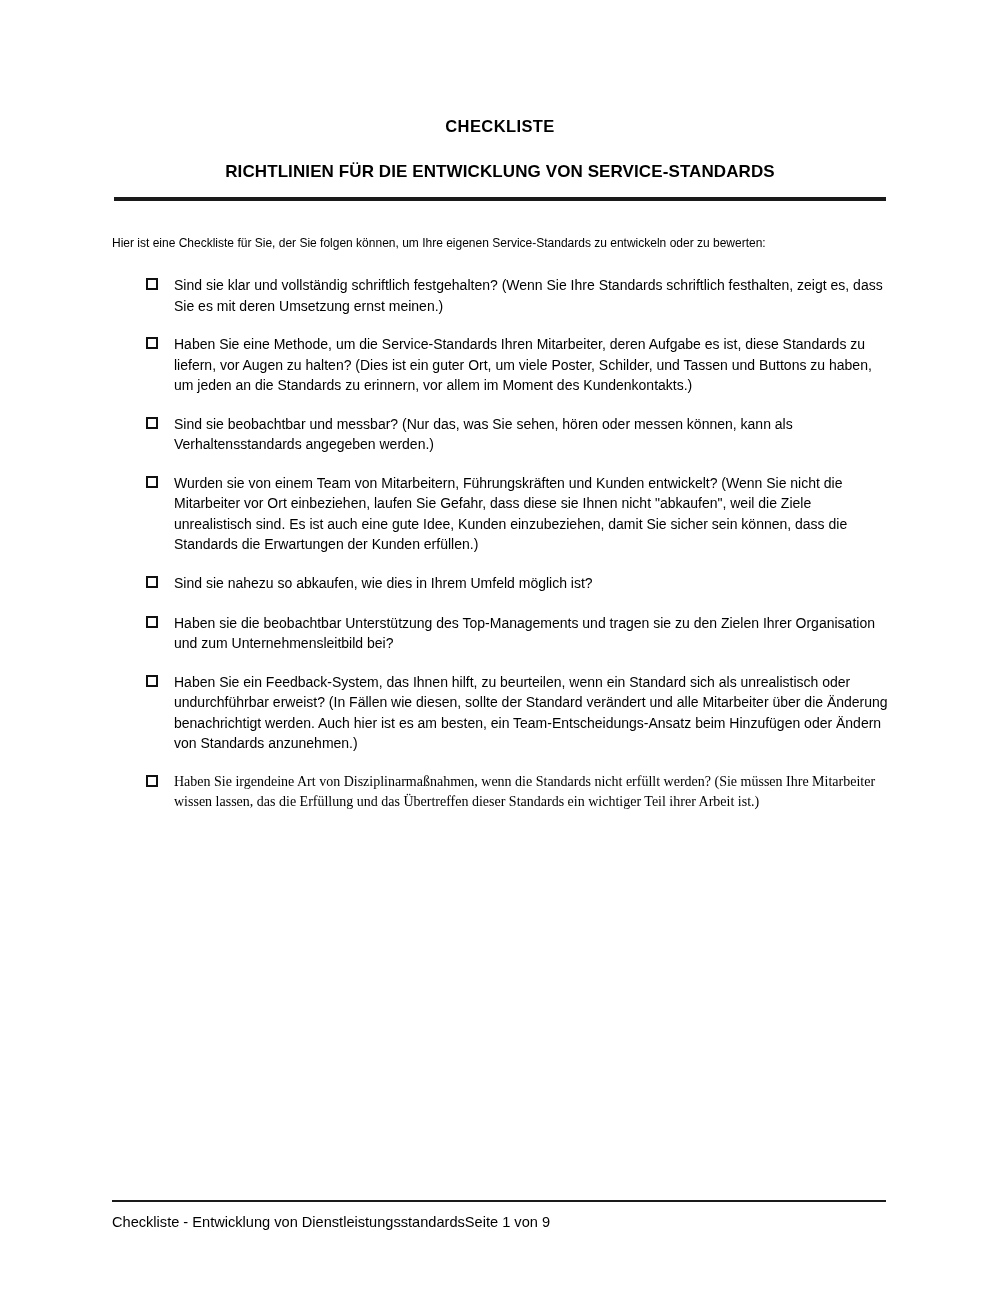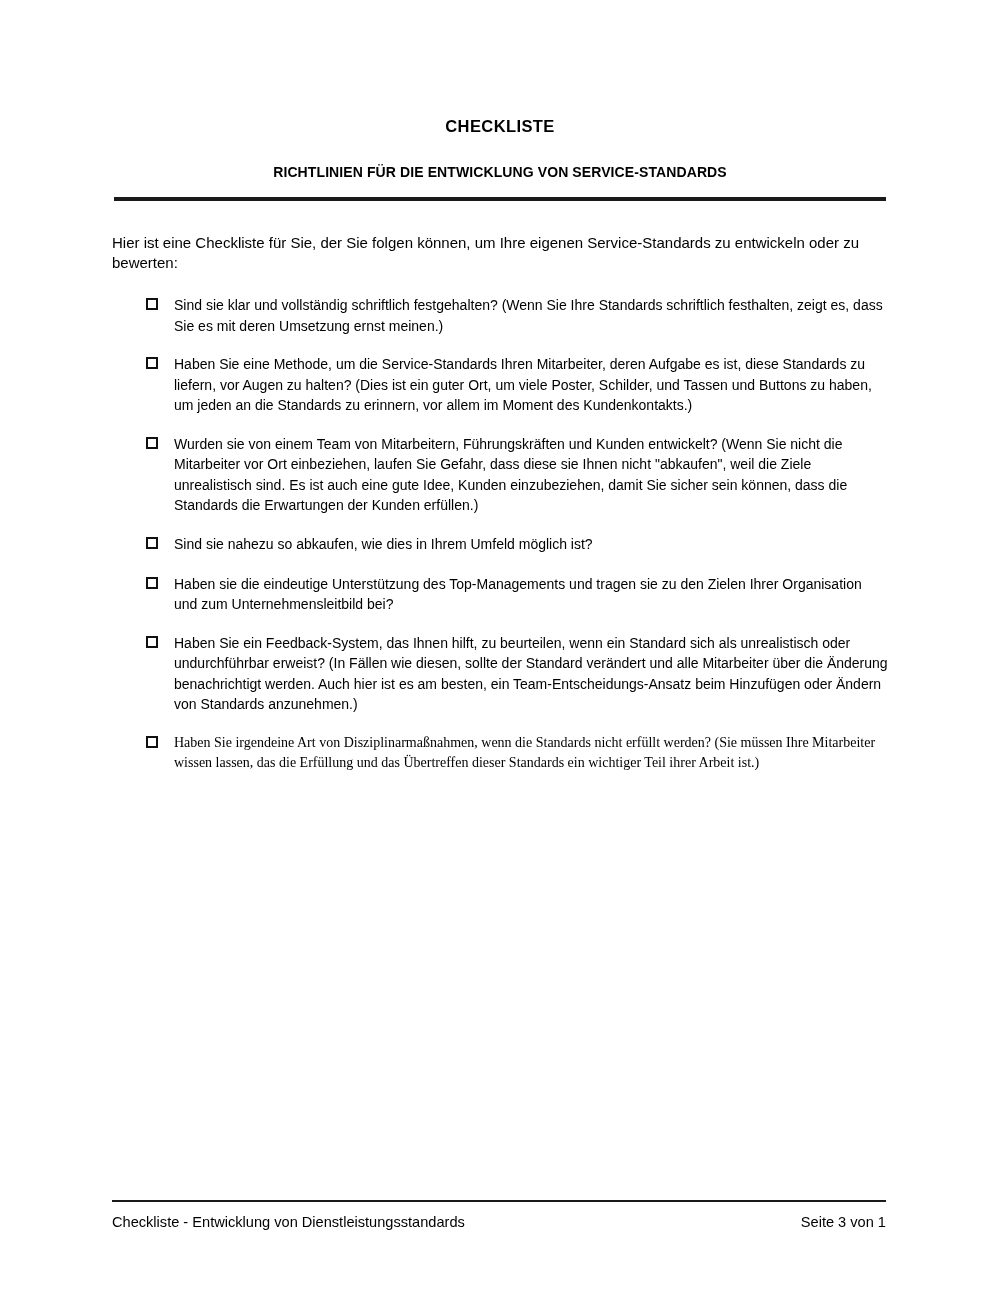--- a/index.html
+++ b/index.html
@@ -33,39 +33,39 @@
     text-align: center;
     font-size: 16.5px;
     font-weight: bold;
     letter-spacing: 0.4px;
     margin: 0;
     padding-top: 116px;
     line-height: 20px;
   }
   .doc-subtitle {
     text-align: center;
-    font-size: 14px;
+    font-size: 17px;
     font-weight: bold;
     letter-spacing: 0.1px;
     margin: 0;
     padding-top: 26px;
     line-height: 20px;
   }
   .title-rule {
     margin-top: 15px;
     border: 0;
     border-top: 4px solid #1a1a1a;
     width: 772px;
   }
 
   
   .intro {
     margin: 0;
     padding-top: 24px;
-    font-size: 15px;
+    font-size: 12px;
     line-height: 20px;
     width: 772px;
   }
 
   
   .checklist {
     list-style: none;
     margin: 0;
     padding: 0;
     padding-top: 22px;
@@ -121,21 +121,20 @@
     width: 774px;
   }
   .footer-rule {
     border: 0;
     border-top: 2px solid #1a1a1a;
     margin: 0;
     width: 774px;
   }
   .footer-row {
     display: flex;
-    justify-content: space-between;
     align-items: baseline;
     padding-top: 10px;
     font-size: 14.6px;
     line-height: 20px;
   }
   .footer-left { text-align: left; }
   .footer-right { text-align: right; }
 </style>
 </head>
 <body>
@@ -165,35 +164,42 @@
             <span class="shadow"></span>
             <span class="box"></span>
           </span>
           <span class="check-text">Haben Sie eine Methode, um die Service-Standards Ihren Mitarbeiter, deren Aufgabe es ist, diese Standards zu liefern, vor Augen zu halten? (Dies ist ein guter Ort, um viele Poster, Schilder, und Tassen und Buttons zu haben, um jeden an die Standards zu erinnern, vor allem im Moment des Kundenkontakts.)</span>
         </li>
         <li class="check-item">
           <span class="checkbox-icon">
             <span class="shadow"></span>
             <span class="box"></span>
           </span>
+          <span class="check-text">Sind sie beobachtbar und messbar? (Nur das, was Sie sehen, hören oder messen können, kann als Verhaltensstandards angegeben werden.)</span>
+        </li>
+        <li class="check-item">
+          <span class="checkbox-icon">
+            <span class="shadow"></span>
+            <span class="box"></span>
+          </span>
           <span class="check-text">Wurden sie von einem Team von Mitarbeitern, Führungskräften und Kunden entwickelt? (Wenn Sie nicht die Mitarbeiter vor Ort einbeziehen, laufen Sie Gefahr, dass diese sie Ihnen nicht "abkaufen", weil die Ziele unrealistisch sind. Es ist auch eine gute Idee, Kunden einzubeziehen, damit Sie sicher sein können, dass die Standards die Erwartungen der Kunden erfüllen.)</span>
         </li>
         <li class="check-item">
           <span class="checkbox-icon">
             <span class="shadow"></span>
             <span class="box"></span>
           </span>
           <span class="check-text">Sind sie nahezu so abkaufen, wie dies in Ihrem Umfeld möglich ist?</span>
         </li>
         <li class="check-item">
           <span class="checkbox-icon">
             <span class="shadow"></span>
             <span class="box"></span>
           </span>
-          <span class="check-text">Haben sie die eindeutige Unterstützung des Top-Managements und tragen sie zu den Zielen Ihrer Organisation und zum Unternehmensleitbild bei?</span>
+          <span class="check-text">Haben sie die beobachtbar Unterstützung des Top-Managements und tragen sie zu den Zielen Ihrer Organisation und zum Unternehmensleitbild bei?</span>
         </li>
         <li class="check-item">
           <span class="checkbox-icon">
             <span class="shadow"></span>
             <span class="box"></span>
           </span>
           <span class="check-text">Haben Sie ein Feedback-System, das Ihnen hilft, zu beurteilen, wenn ein Standard sich als unrealistisch oder undurchführbar erweist? (In Fällen wie diesen, sollte der Standard verändert und alle Mitarbeiter über die Änderung benachrichtigt werden. Auch hier ist es am besten, ein Team-Entscheidungs-Ansatz beim Hinzufügen oder Ändern von Standards anzunehmen.)</span>
         </li>
         <li class="check-item">
           <span class="checkbox-icon">
@@ -203,17 +209,17 @@
           <span class="check-text">Haben Sie irgendeine Art von Disziplinarmaßnahmen, wenn die Standards nicht erfüllt werden? (Sie müssen Ihre Mitarbeiter wissen lassen, das die Erfüllung und das Übertreffen dieser Standards ein wichtiger Teil ihrer Arbeit ist.)</span>
         </li>
       </ul>
 
   </div>
 
   <div class="footer">
     <hr class="footer-rule">
     <div class="footer-row">
       <span class="footer-left">Checkliste - Entwicklung von Dienstleistungsstandards</span>
-      <span class="footer-right">Seite 3 von 1</span>
+      <span class="footer-right">Seite 1 von 9</span>
     </div>
   </div>
 
 </div>
 
 </body></html>

